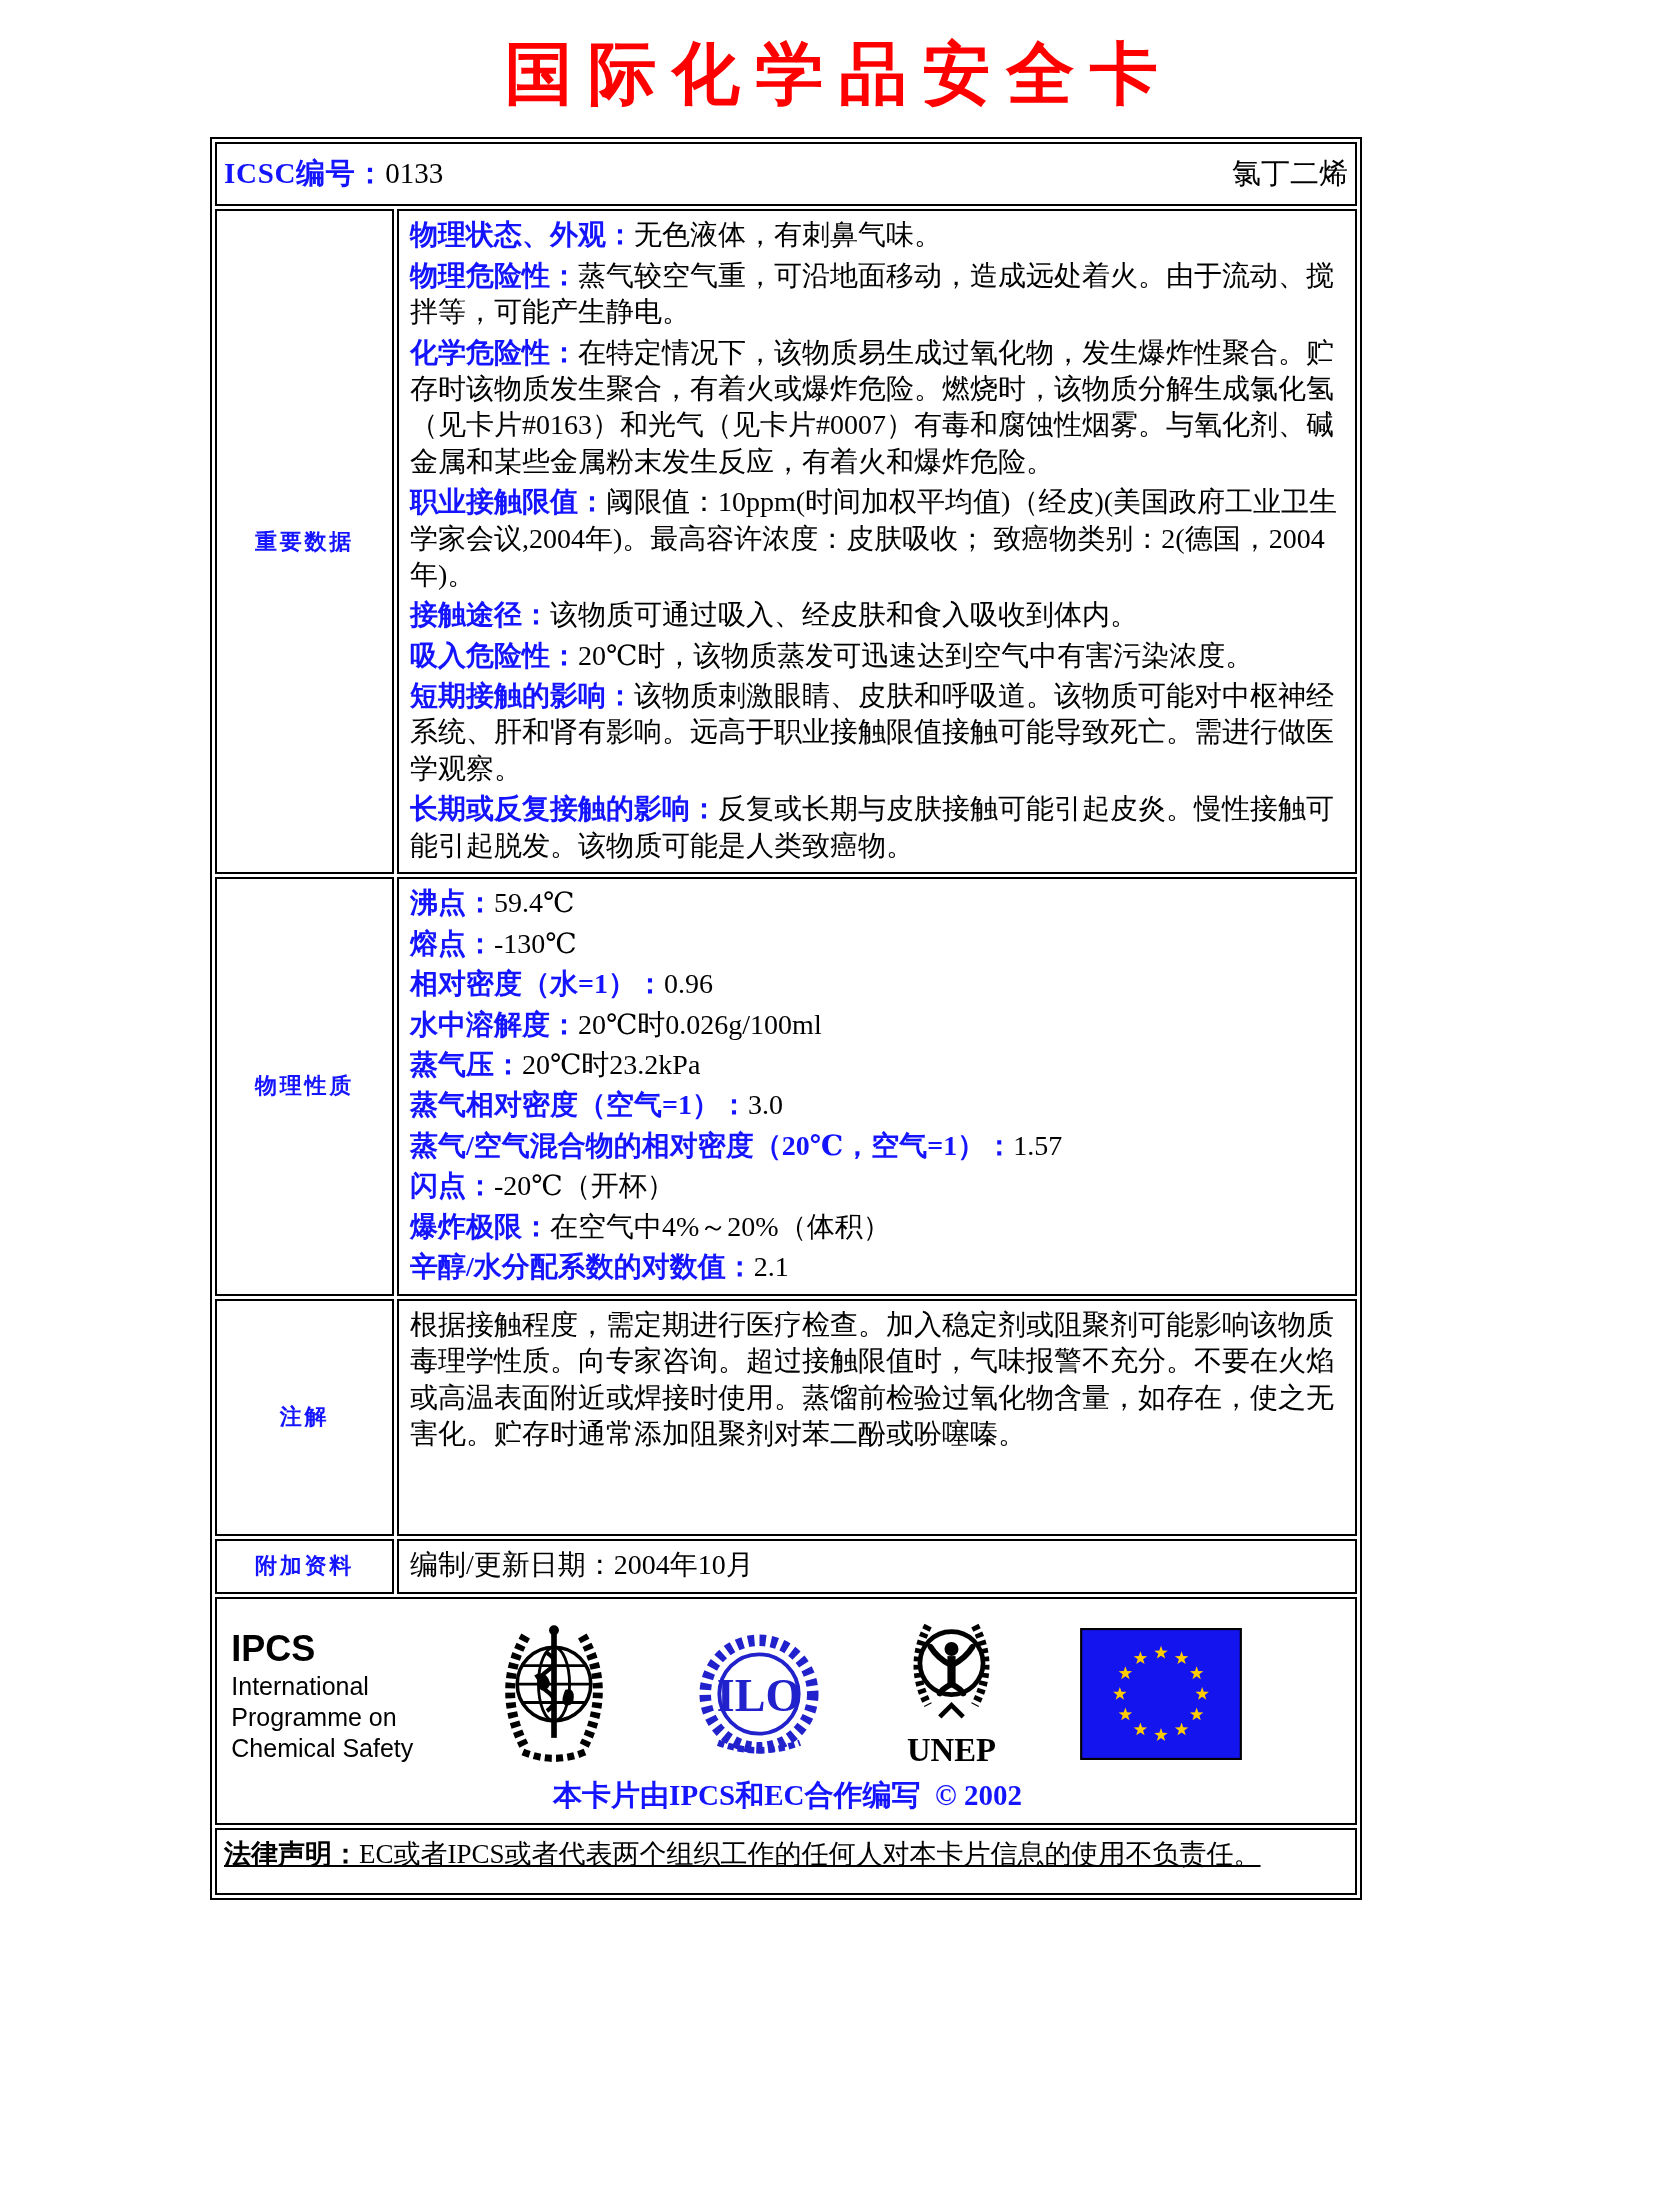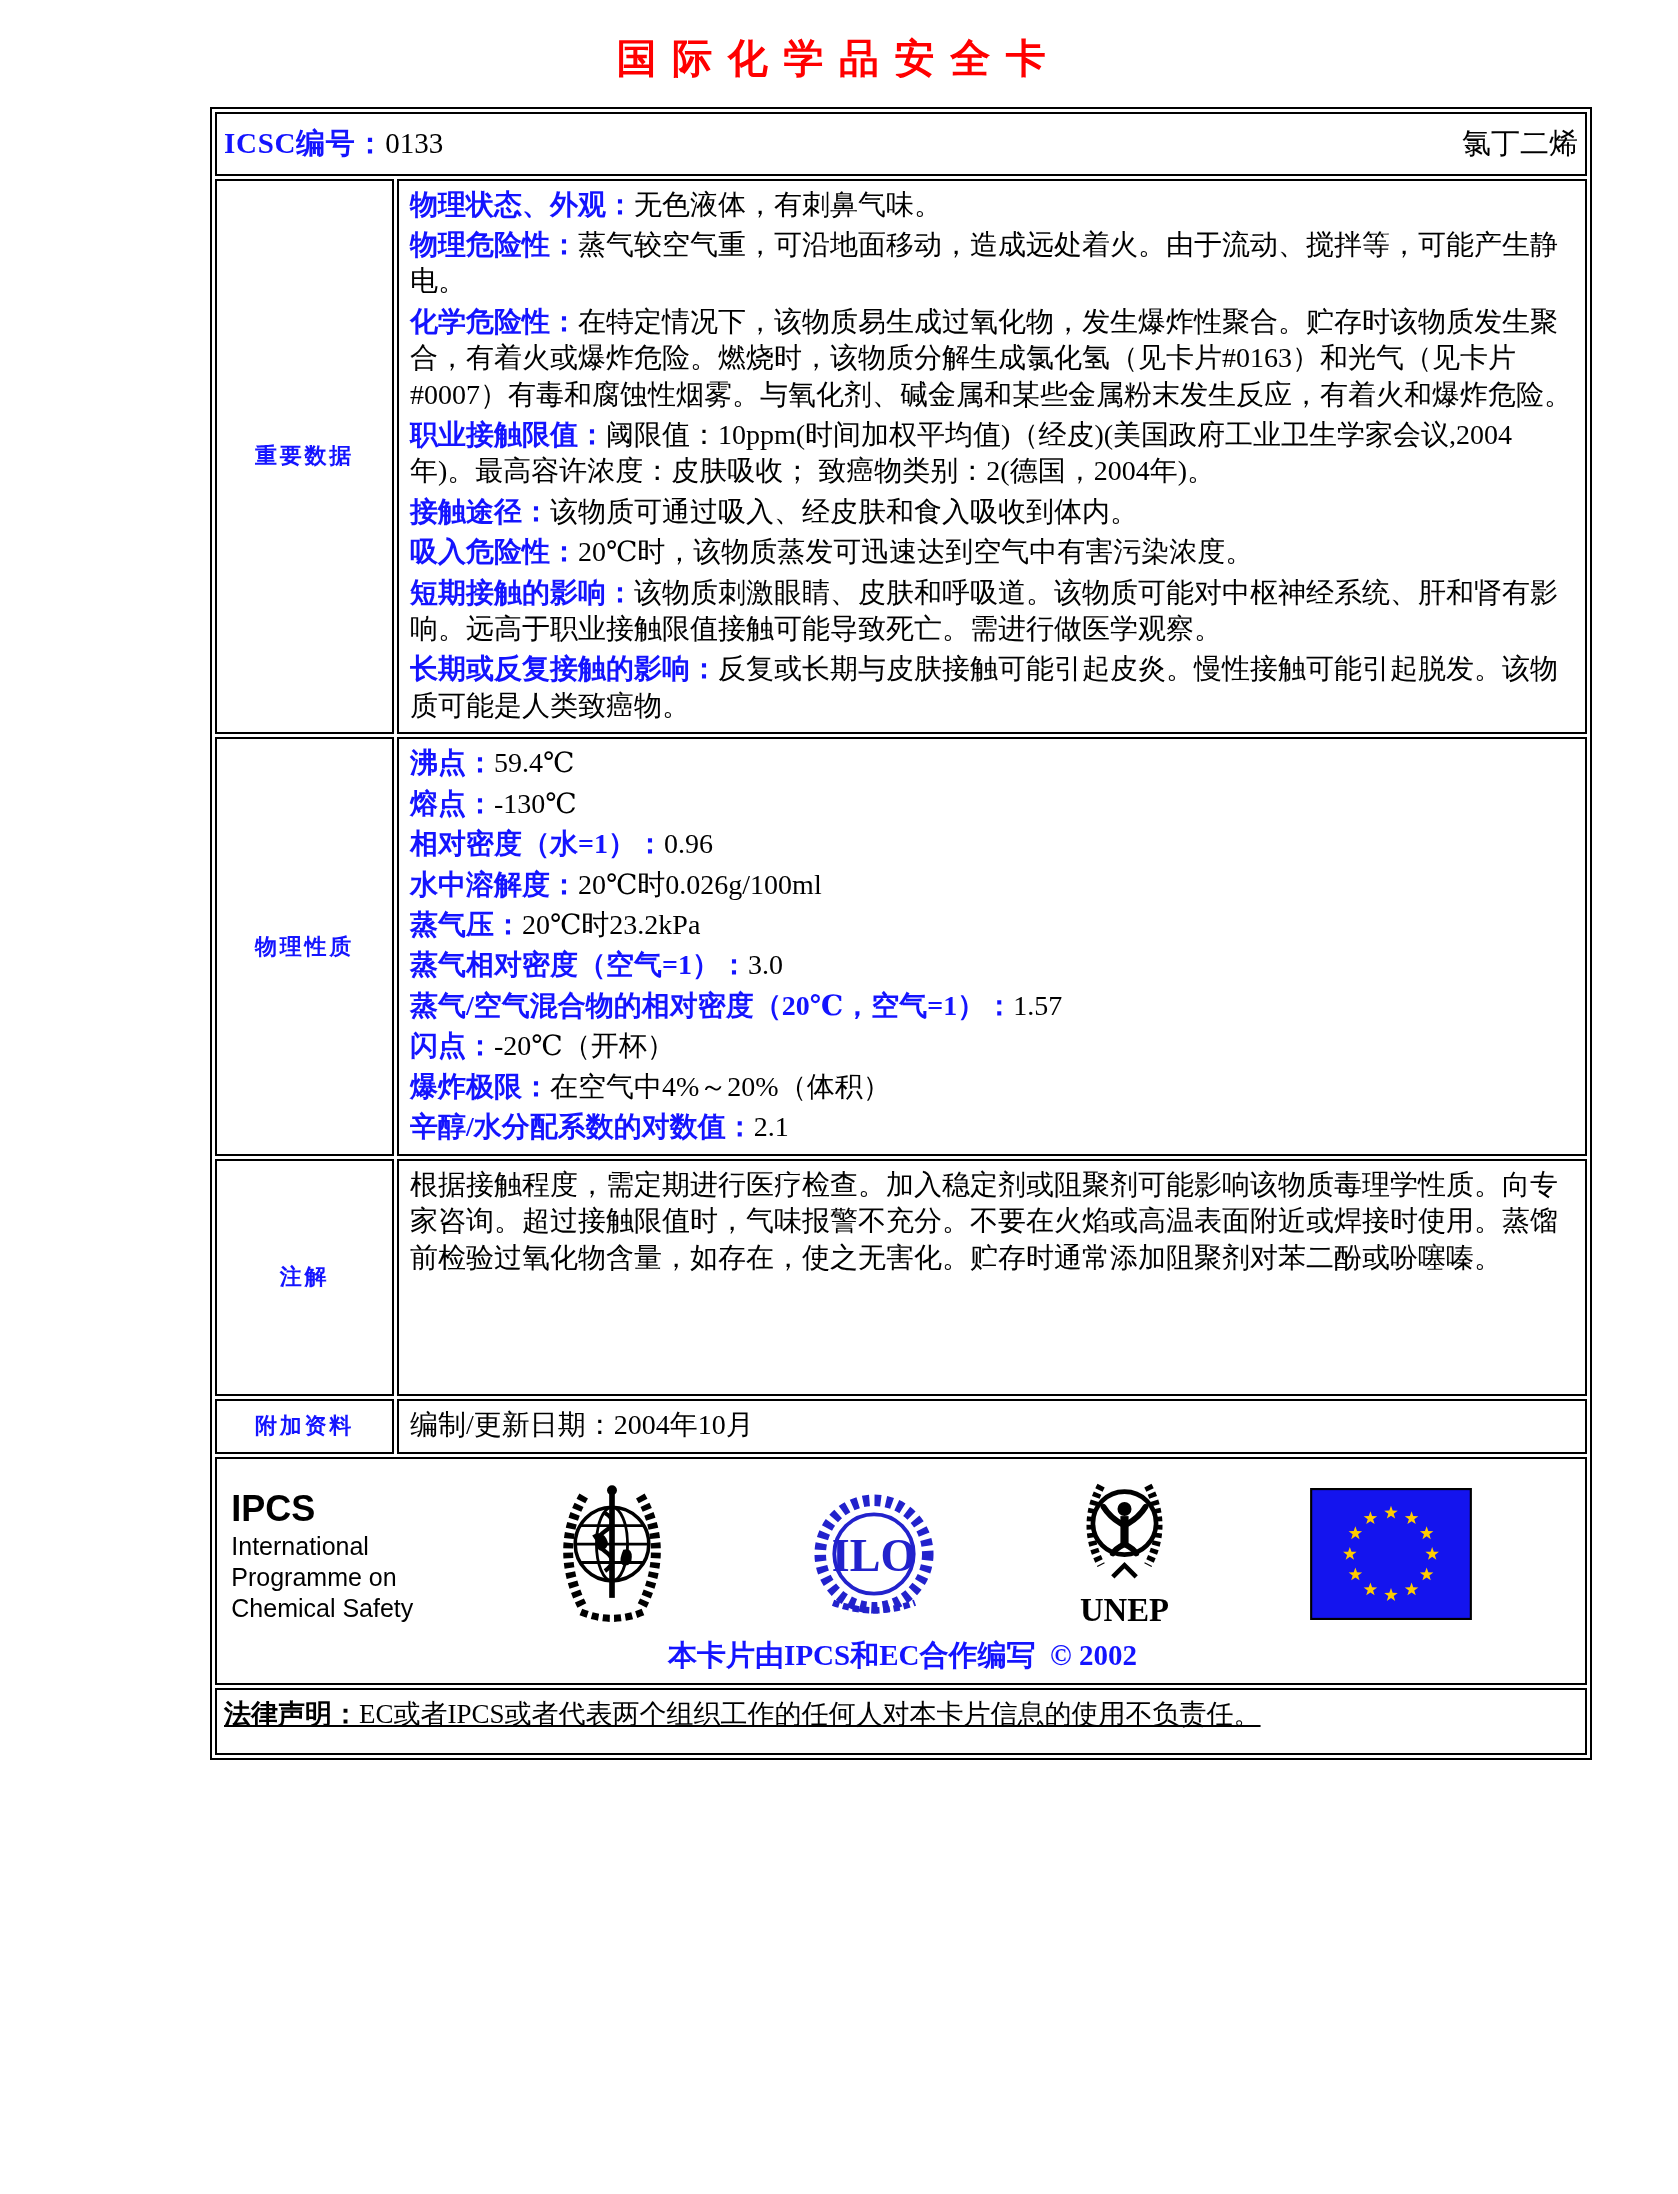--- a/index.html
+++ b/index.html
@@ -7,28 +7,28 @@
     width:1678px;height:2194px;
     font-family:"Liberation Serif","DejaVu Serif",serif;
     color:#000;
     position:relative;
   }
   .page{padding-top:37px;}
   .title{
     margin:0 0 25.5px 0;
     text-align:center;
     color:#ff0000;
-    font-size:40px;
+    font-size:68px;
     font-weight:bold;
     letter-spacing:15.6px;
     line-height:1.1;
   }
   table.card{
     margin-left:210px;
-    width:1382px;
+    width:1152px;
     border-collapse:separate;
     border-spacing:3.5px;
     border:2.1px solid #000;
     table-layout:fixed;
   }
   col.c-label{width:179px;}
   td{border:2.1px solid #000;vertical-align:middle;background:#fff;}
   .label-cell{
     text-align:center;
     color:#1414ff;

